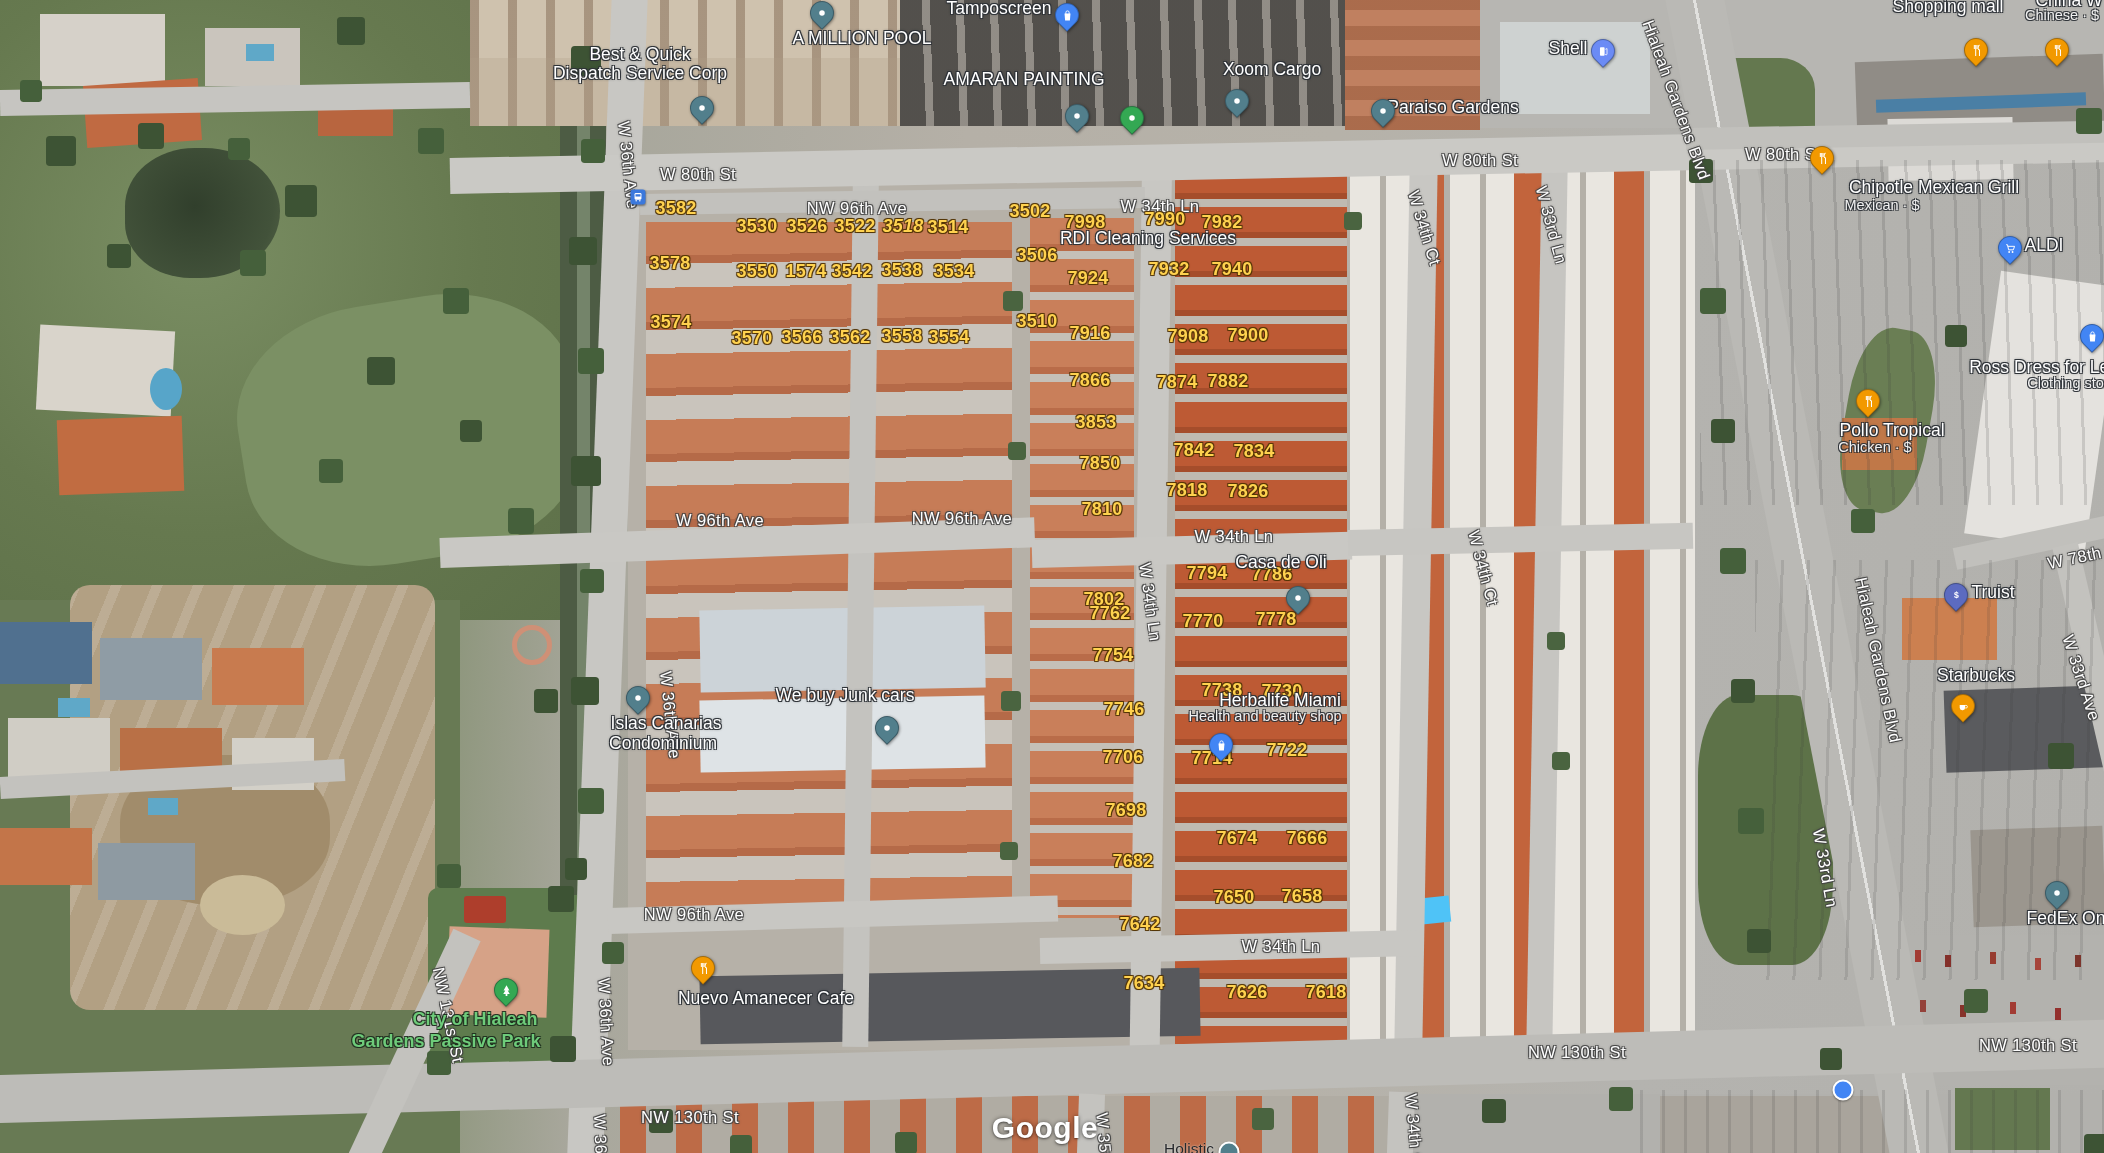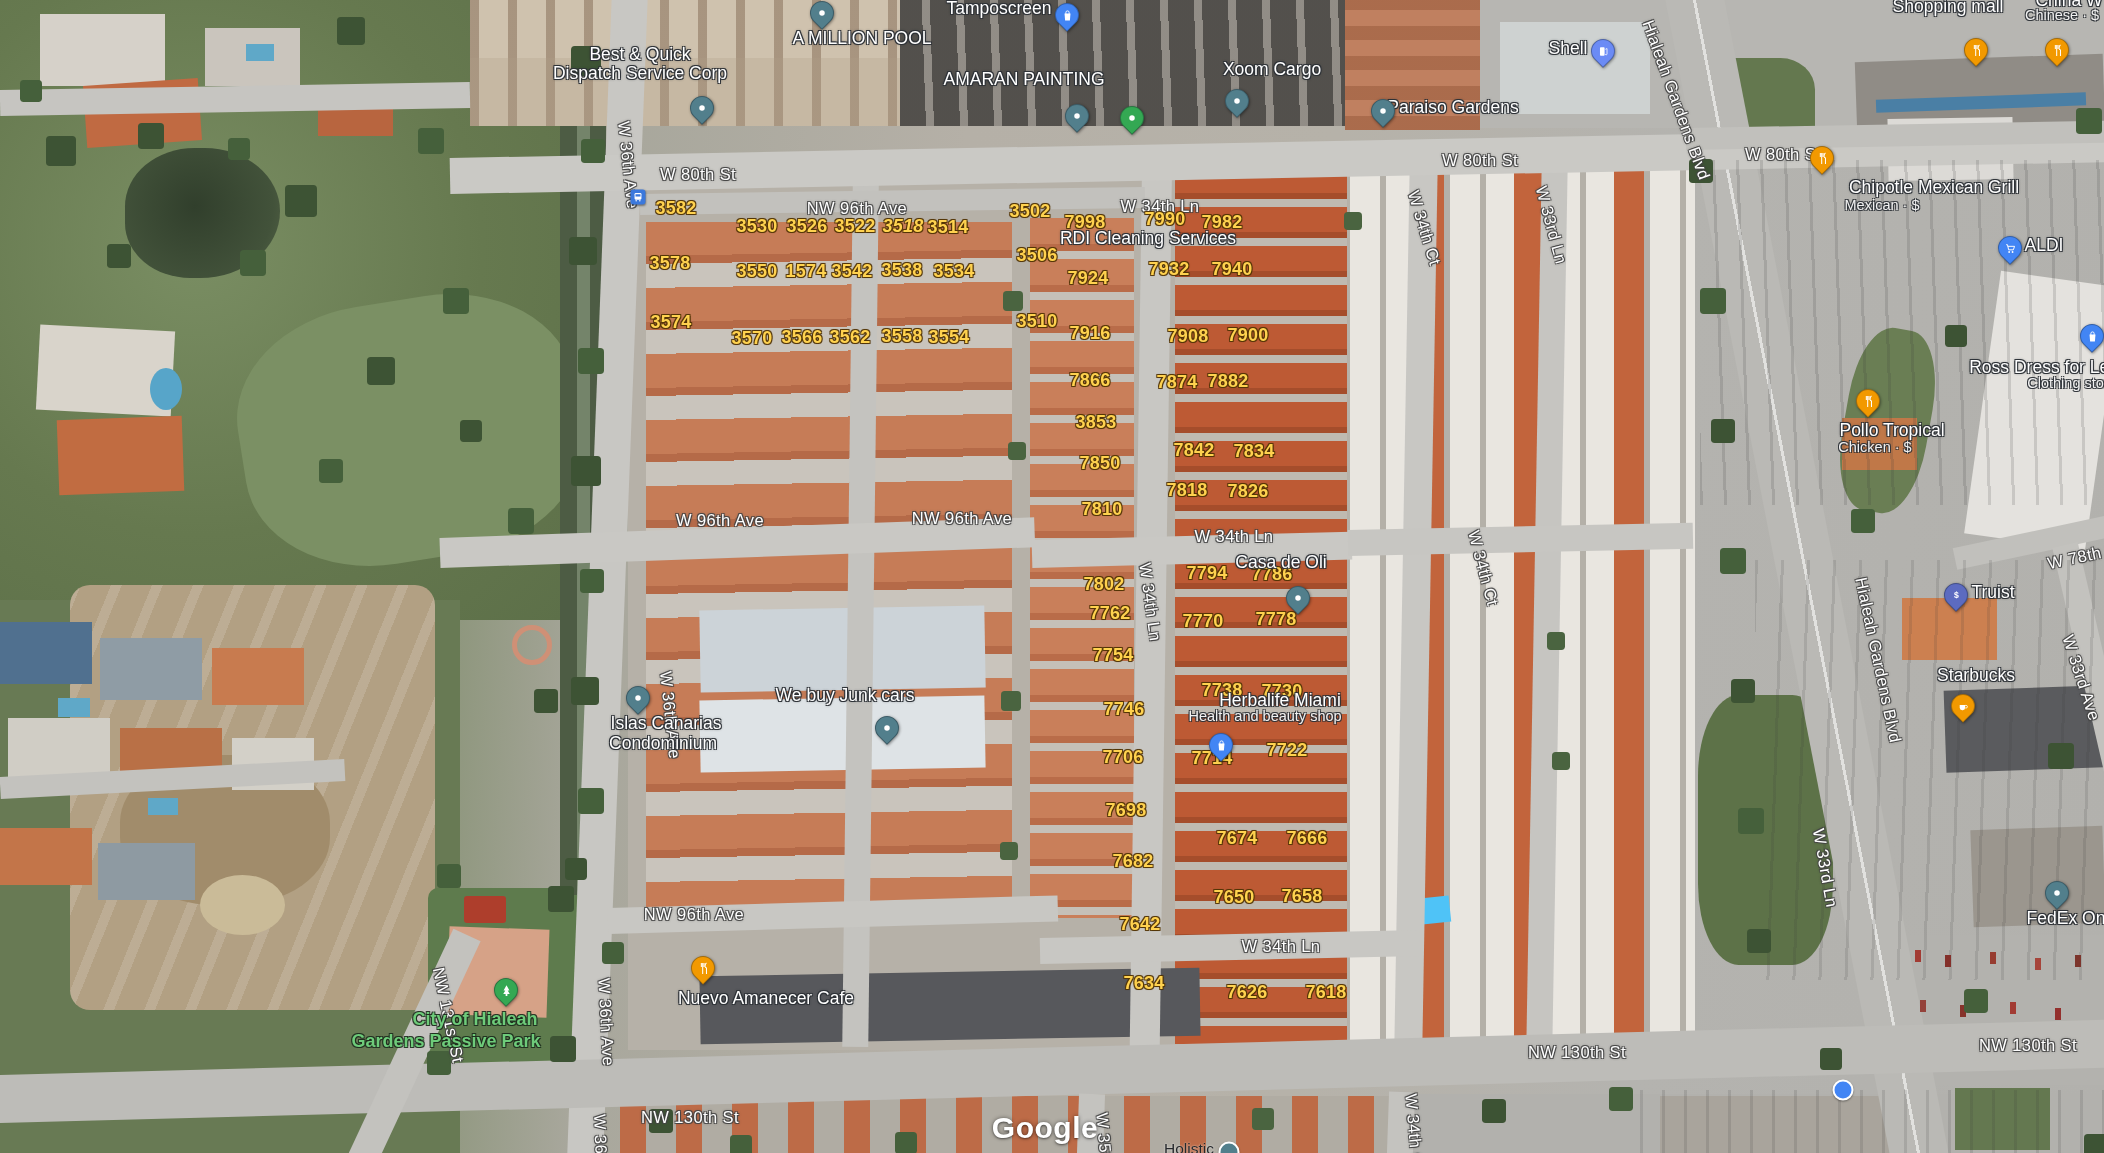--- a/index.html
+++ b/index.html
@@ -198,21 +198,21 @@
       <span class="t num" style="left: 1090px; top: 380px;">7866</span>
       <span class="t num" style="left: 1177px; top: 382px;">7874</span>
       <span class="t num" style="left: 1228px; top: 381px;">7882</span>
       <span class="t num" style="left: 1096px; top: 422px;">3853</span>
       <span class="t num" style="left: 1100px; top: 463px;">7850</span>
       <span class="t num" style="left: 1194px; top: 450px;">7842</span>
       <span class="t num" style="left: 1254px; top: 451px;">7834</span>
       <span class="t num" style="left: 1187px; top: 490px;">7818</span>
       <span class="t num" style="left: 1248px; top: 491px;">7826</span>
       <span class="t num" style="left: 1102px; top: 509px;">7810</span>
-      <span class="t num" style="left: 1104px; top: 584px;">7802</span>
+      <span class="t num" style="left: 1104px; top: 599px;">7802</span>
       <span class="t num" style="left: 1207px; top: 573px;">7794</span>
       <span class="t num" style="left: 1272px; top: 574px;">7786</span>
       <span class="t num" style="left: 1110px; top: 613px;">7762</span>
       <span class="t num" style="left: 1203px; top: 621px;">7770</span>
       <span class="t num" style="left: 1276px; top: 619px;">7778</span>
       <span class="t num" style="left: 1113px; top: 655px;">7754</span>
       <span class="t num" style="left: 1124px; top: 709px;">7746</span>
       <span class="t num" style="left: 1222px; top: 690px;">7738</span>
       <span class="t num" style="left: 1282px; top: 691px;">7730</span>
       <span class="t num" style="left: 1212px; top: 758px;">7714</span>

